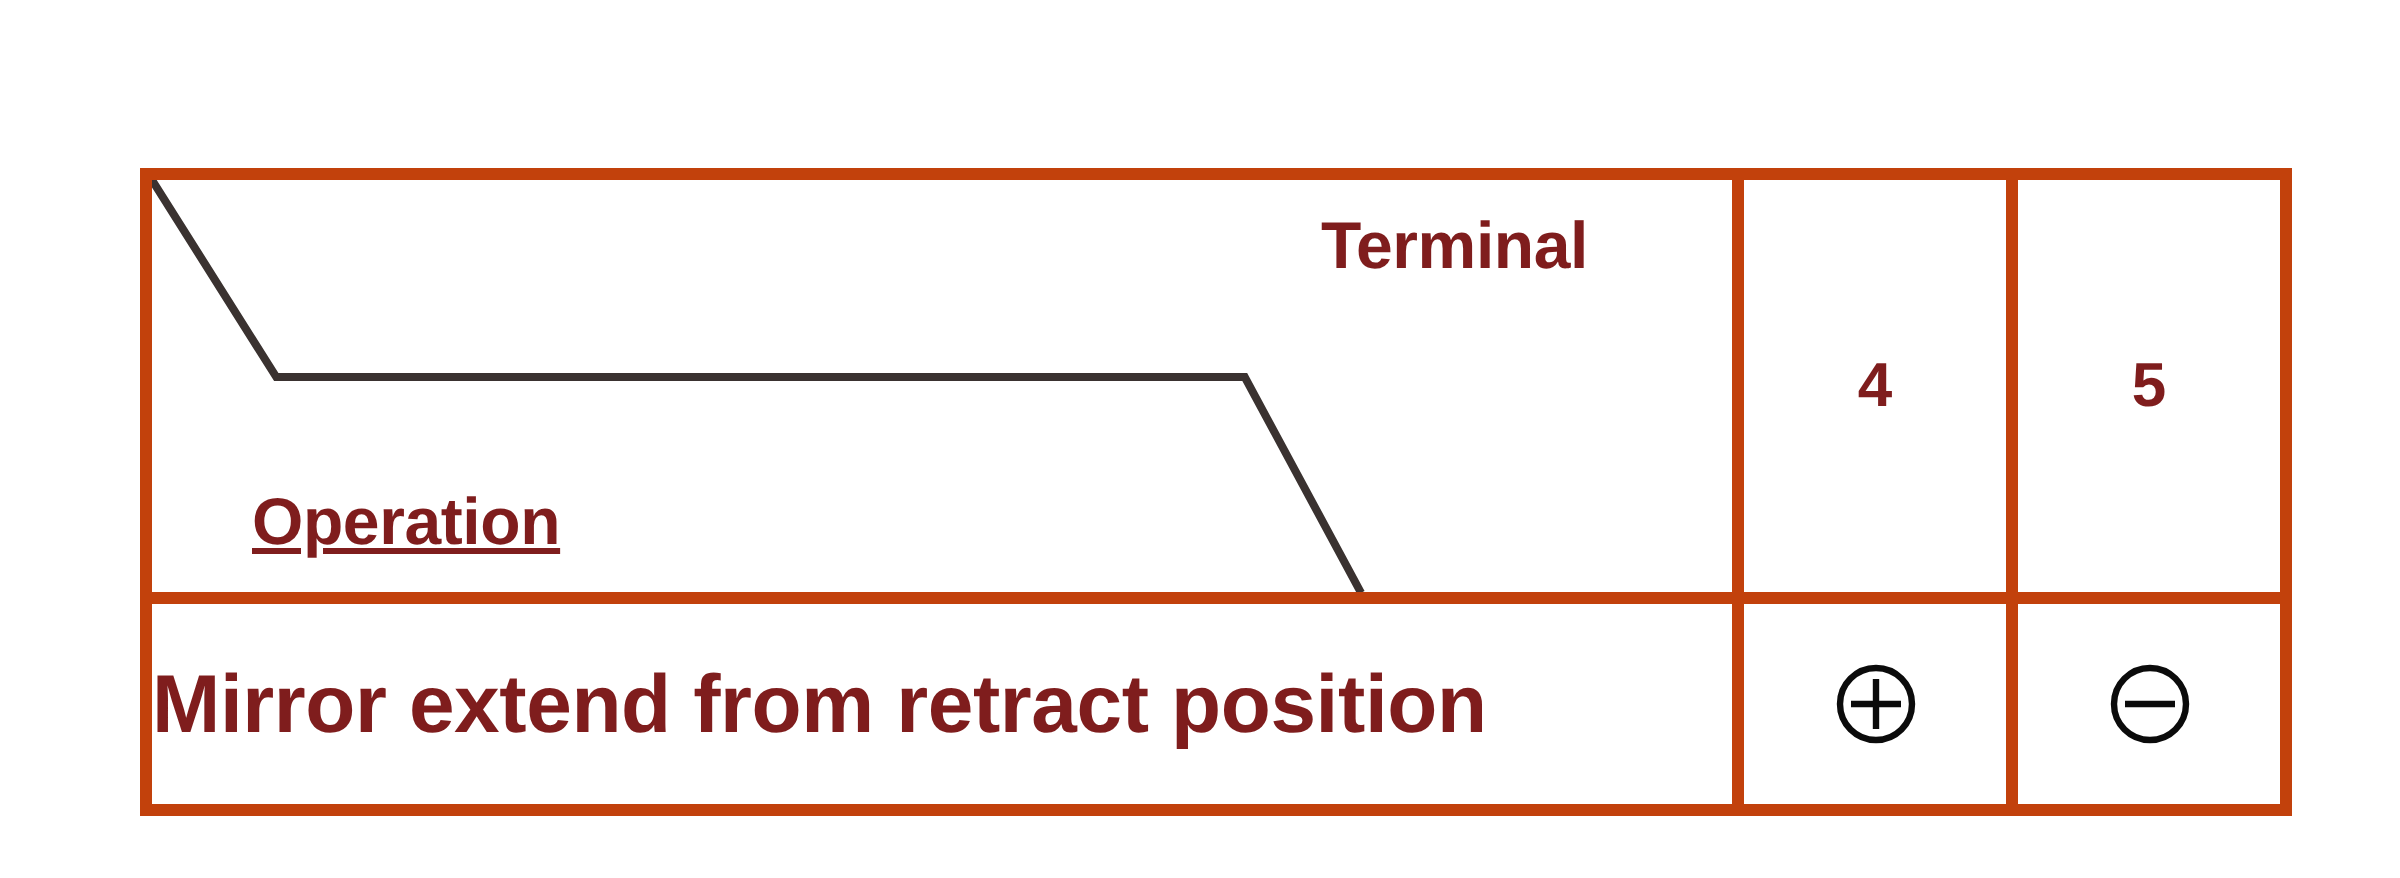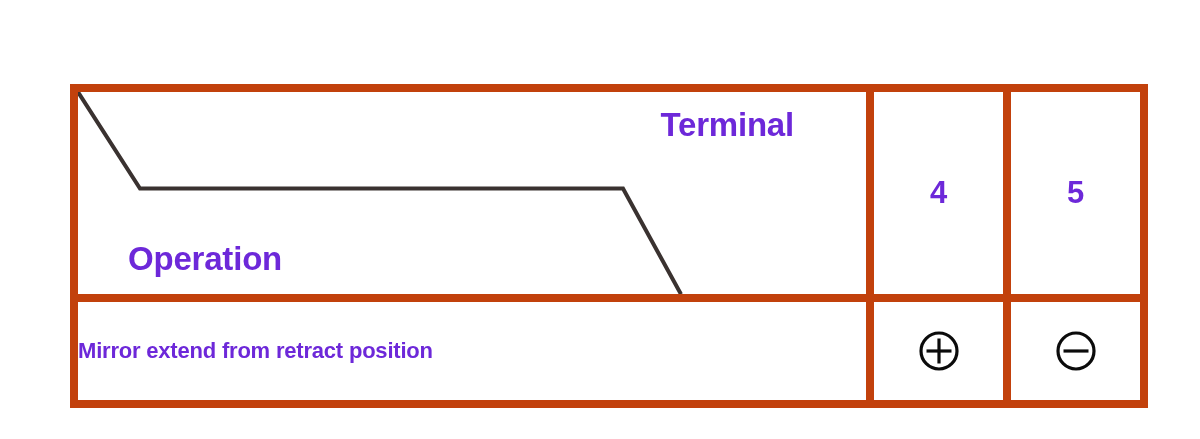--- a/index.html
+++ b/index.html
@@ -25,24 +25,24 @@
 
   table.spec-table {
     border-collapse: collapse;
     table-layout: fixed;
     width: 1070px;
     height: 324px;
     background: #ffffff;
   }
 
   table.spec-table td {
-    border: 8px solid #c2410c;
+    border: 6px solid #c2410c;
     padding: 0;
     background: #ffffff;
-    color: #6d28d9;
+    color: #7f1d1d;
     font-weight: bold;
     vertical-align: middle;
   }
 
   
   col.col-operation { width: 796px; }
   col.col-t4        { width: 137px; }
   col.col-t5        { width: 137px; }
 
   
@@ -70,32 +70,33 @@
     white-space: nowrap;
   }
   .split-label-operation {
     position: absolute;
     left: 50px;
     bottom: 16px;
     font-size: 33px;
     font-weight: bold;
     letter-spacing: -0.2px;
     white-space: nowrap;
+    text-decoration: underline;
   }
 
   
   td.terminal-head {
     text-align: center;
     font-size: 31px;
     font-weight: bold;
   }
 
   
   td.op-cell {
-    font-size: 22px;
+    font-size: 41px;
     font-weight: bold;
     padding-left: 22px;
     height: 78px;
     letter-spacing: -0.2px;
     white-space: nowrap;
   }
   td.polarity-cell {
     text-align: center;
     height: 78px;
   }

